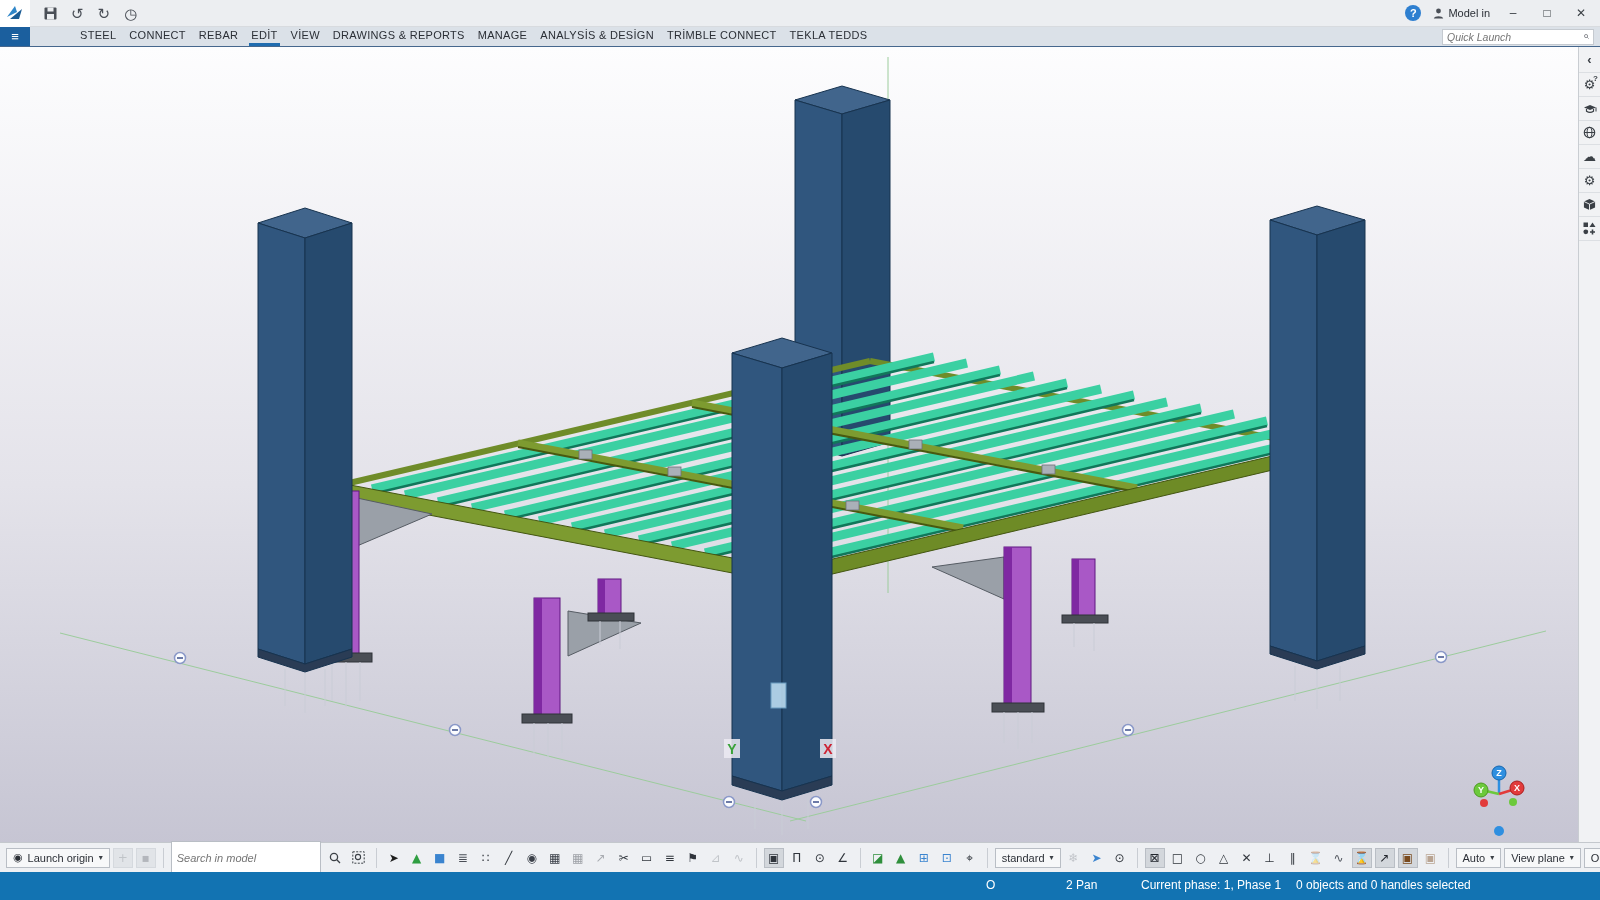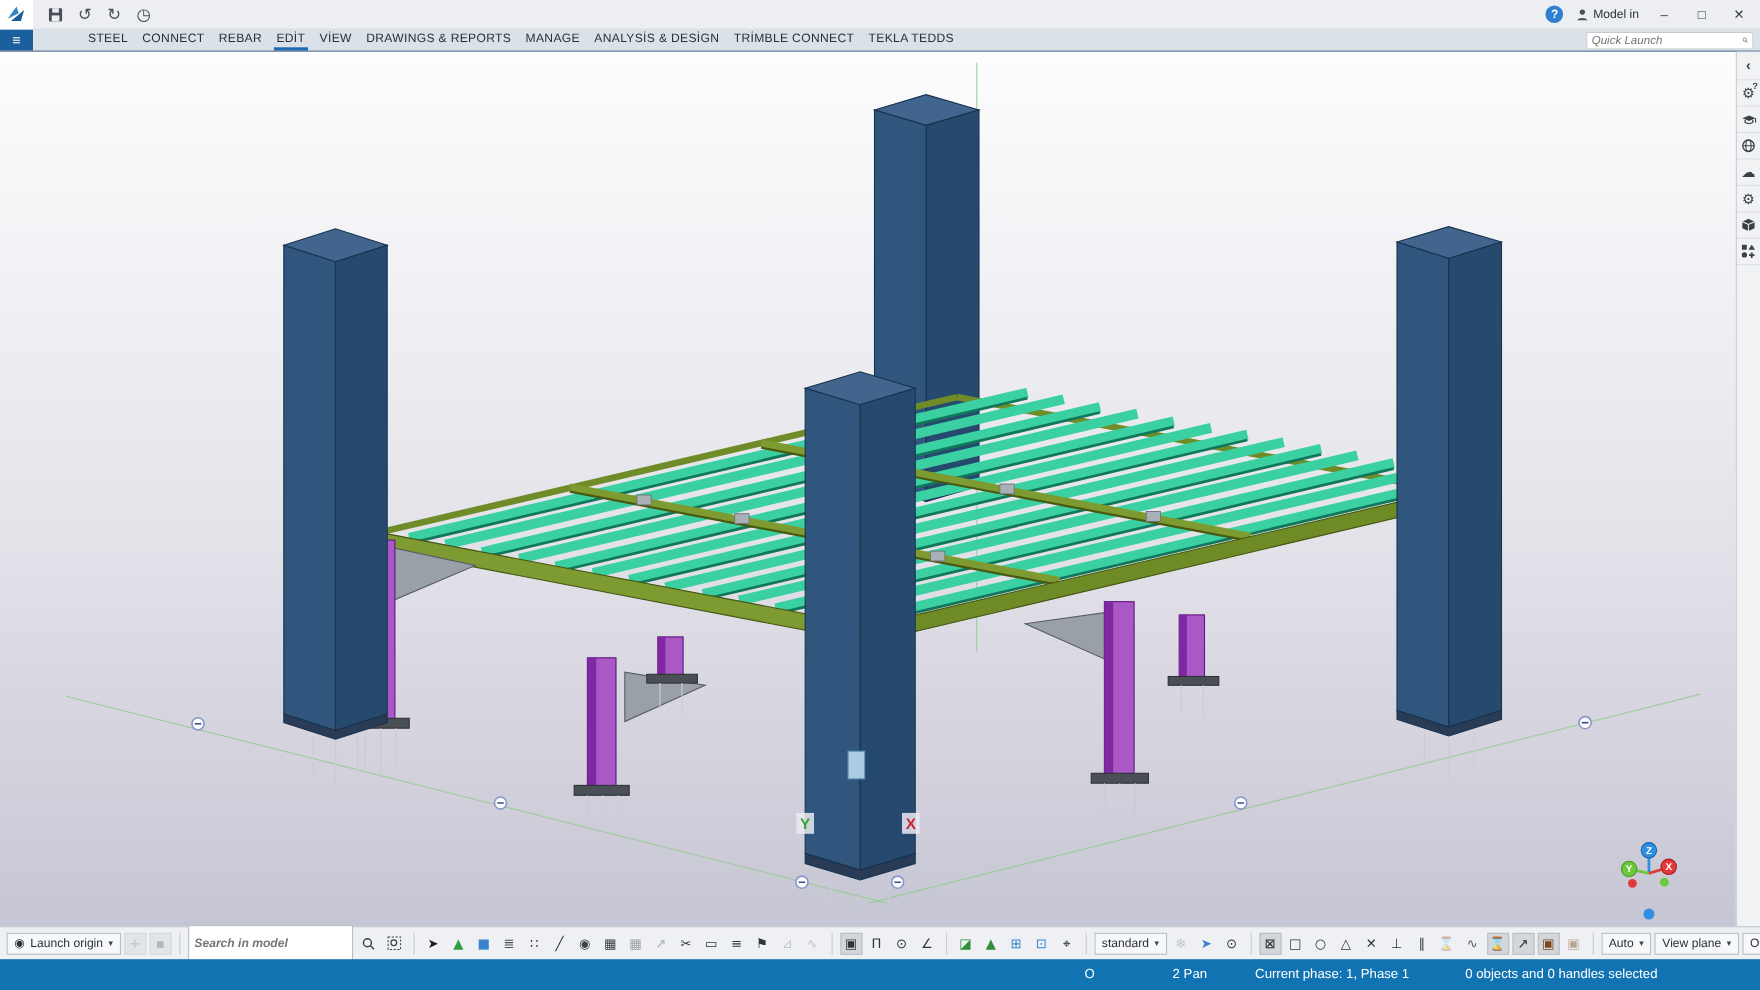--- a/index.html
+++ b/index.html
@@ -56,21 +56,21 @@
     flex:0 0 auto; font-family:"DejaVu Sans",sans-serif; }
   .tb-i.p { background:#d3d7dc; border-color:#b9bec5; }
   .tb-i.d { opacity:.45; }
   .tb-dd { height:20px; border:1px solid #b9bec5; background:#f7f8f9; display:flex; align-items:center;
     gap:5px; font-size:11px; color:#2b2f36; padding:0 6px; flex:0 0 auto; }
   .tb-dd .dd-ic { font-size:11px; }
   .tb-dd .caret { font-size:8px; color:#3b4046; }
   .tb-search-wrap { display:flex; align-items:center; gap:4px; flex:0 0 auto; }
   .tb-search { width:150px; height:20px; background:#fff; border:1px solid #b9bec5;
     font-size:11px; font-style:italic; color:#6d727a; padding:16px 5px;
-    font-family:"Liberation Sans",sans-serif; outline:none;font-weight:bold; }
+    font-family:"Liberation Sans",sans-serif; outline:none; }
   .tb-mini { width:20px; height:20px; border:1px solid transparent; background:transparent;
     display:flex; align-items:center; justify-content:center; }
 
   
   .statusbar { position:absolute; left:0; top:872px; width:1600px; height:28px;
     background:#1273b2; color:#fff; font-size:12px; }
   .statusbar span { position:absolute; top:6px; white-space:nowrap; }
 
   .ic-svg { display:block; }
 </style>
@@ -613,14 +613,14 @@
       <span>Outline planes</span>
 
     </button>
 
   </div>
 
 <div class="statusbar">
   <span style="left:986px">O</span>
   <span style="left:1066px">2  Pan</span>
   <span style="left:1141px">Current phase: 1, Phase 1</span>
-  <span style="left:1332px">0 objects and 0 handles selected</span>
+  <span style="left:1296px">0 objects and 0 handles selected</span>
 </div>
 
 </body></html>

